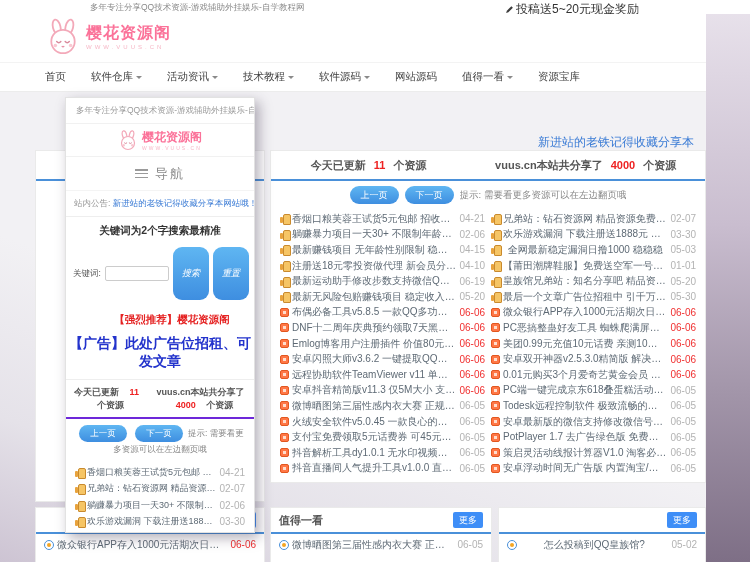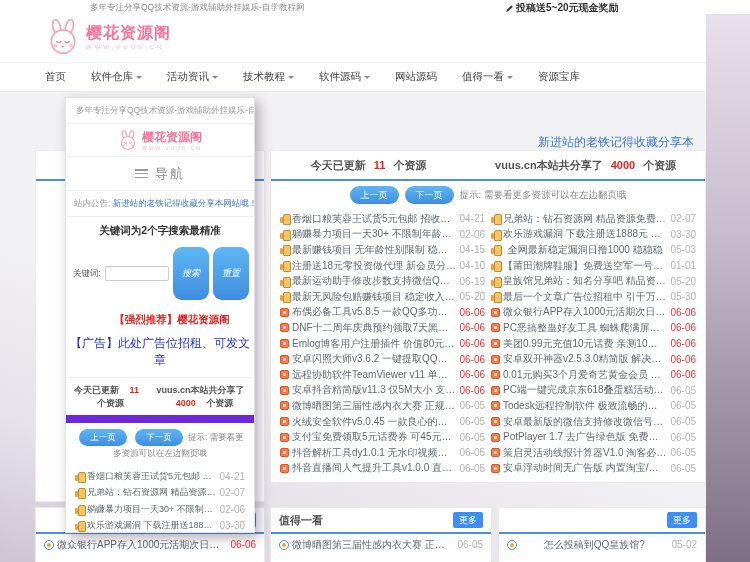--- a/index.html
+++ b/index.html
@@ -5,21 +5,21 @@
   * { margin:0; padding:0; box-sizing:border-box; }
   html,body { width:750px; height:562px; }
   body { font-family:"Liberation Sans","DejaVu Sans",sans-serif; }
 
   .screen { position:relative; width:750px; height:562px; overflow:hidden;
             background:linear-gradient(180deg,#e9e3ec 0%,#c9bdcf 40%,#a295a9 70%,#7e6f86 100%); }
 
   
   .topbar { position:absolute; left:0; top:0; width:750px; height:14px; background:#ffffff; }
   .topbar .tagline { position:absolute; left:90px; top:2px; font-size:8.5px; color:#8a8a8a; white-space:nowrap; }
-  .topbar .submit { position:absolute; left:505px; top:1px; font-size:10px; font-weight:bold; color:#333;
+  .topbar .submit { position:absolute; left:505px; top:1px; font-size:12px; font-weight:normal; color:#333;
                     white-space:nowrap; display:flex; align-items:center; gap:2px; cursor:pointer; }
 
   
   .header { position:absolute; left:0; top:14px; width:706px; height:48px; background:#fff; }
   .logo { position:absolute; left:45px; top:4px; display:flex; align-items:center; gap:5px; }
   .logo-text .t { font-size:16px; font-weight:bold; color:#fb7299; letter-spacing:1px; line-height:18px; }
   .logo-text .s { font-size:6px; color:#f6b7c6; letter-spacing:3px; margin-top:2px; }
 
   
   .navbar { position:absolute; left:0; top:62px; width:706px; height:30px; background:#fff;
@@ -91,22 +91,22 @@
   .p-notice { padding:7px 8px 6px; font-size:8.5px; white-space:nowrap; overflow:hidden; }
   .p-notice .lbl { color:#999; }
   .p-notice a { color:#3a7bd5; text-decoration:none; cursor:pointer; }
   .p-search { border-top:1px solid #eee; }
   .p-search-title { font-size:10.5px; font-weight:bold; color:#333; text-align:center; padding:7px 0 5px; }
   .p-form { display:flex; align-items:center; gap:4px; padding:4px 7px 8px; }
   .p-form .lbl { font-size:8.5px; color:#555; white-space:nowrap; }
   .p-form input { width:64px; height:15px; border:1px solid #ccc; border-radius:2px; font-size:9px; padding:0 3px; }
   .p-form .pill { padding:20px 9px;font-style:italic; }
   .p-promo-red  { color:#e52222; font-weight:bold; font-size:10.5px; text-align:center; padding:5px 0 4px; cursor:pointer;margin-left:24px; }
-  .p-promo-blue { color:#2333cc; font-weight:normal; font-size:12px; text-align:center; padding:4px 0 8px; border-bottom:1px solid #eee; cursor:pointer; }
-  .p-stats { display:flex; flex-wrap:wrap; border-bottom:8px solid #6d28d9; padding:6px 4px 5px; }
+  .p-promo-blue { color:#2333cc; font-weight:bold; font-size:14px; text-align:center; padding:4px 0 8px; border-bottom:1px solid #eee; cursor:pointer; }
+  .p-stats { display:flex; flex-wrap:wrap; border-bottom:2px solid #6d28d9; padding:6px 4px 5px; }
   .p-stats .cell { font-size:9px; color:#555; font-weight:bold; text-align:center; }
   .p-stats .c1 { width:45%; } .p-stats .c2 { width:55%; }
   .p-pager { text-align:center; font-size:8.5px; color:#888; padding:6px 8px 4px; line-height:15px; }
   .p-pager .pill { font-size:8.5px; margin:0 3px; }
   .p-list { padding:3px 6px 0; }
   .p-list .ritem { height:16.5px; font-size:9px; }
 </style>
 </head>
 <body>
 

